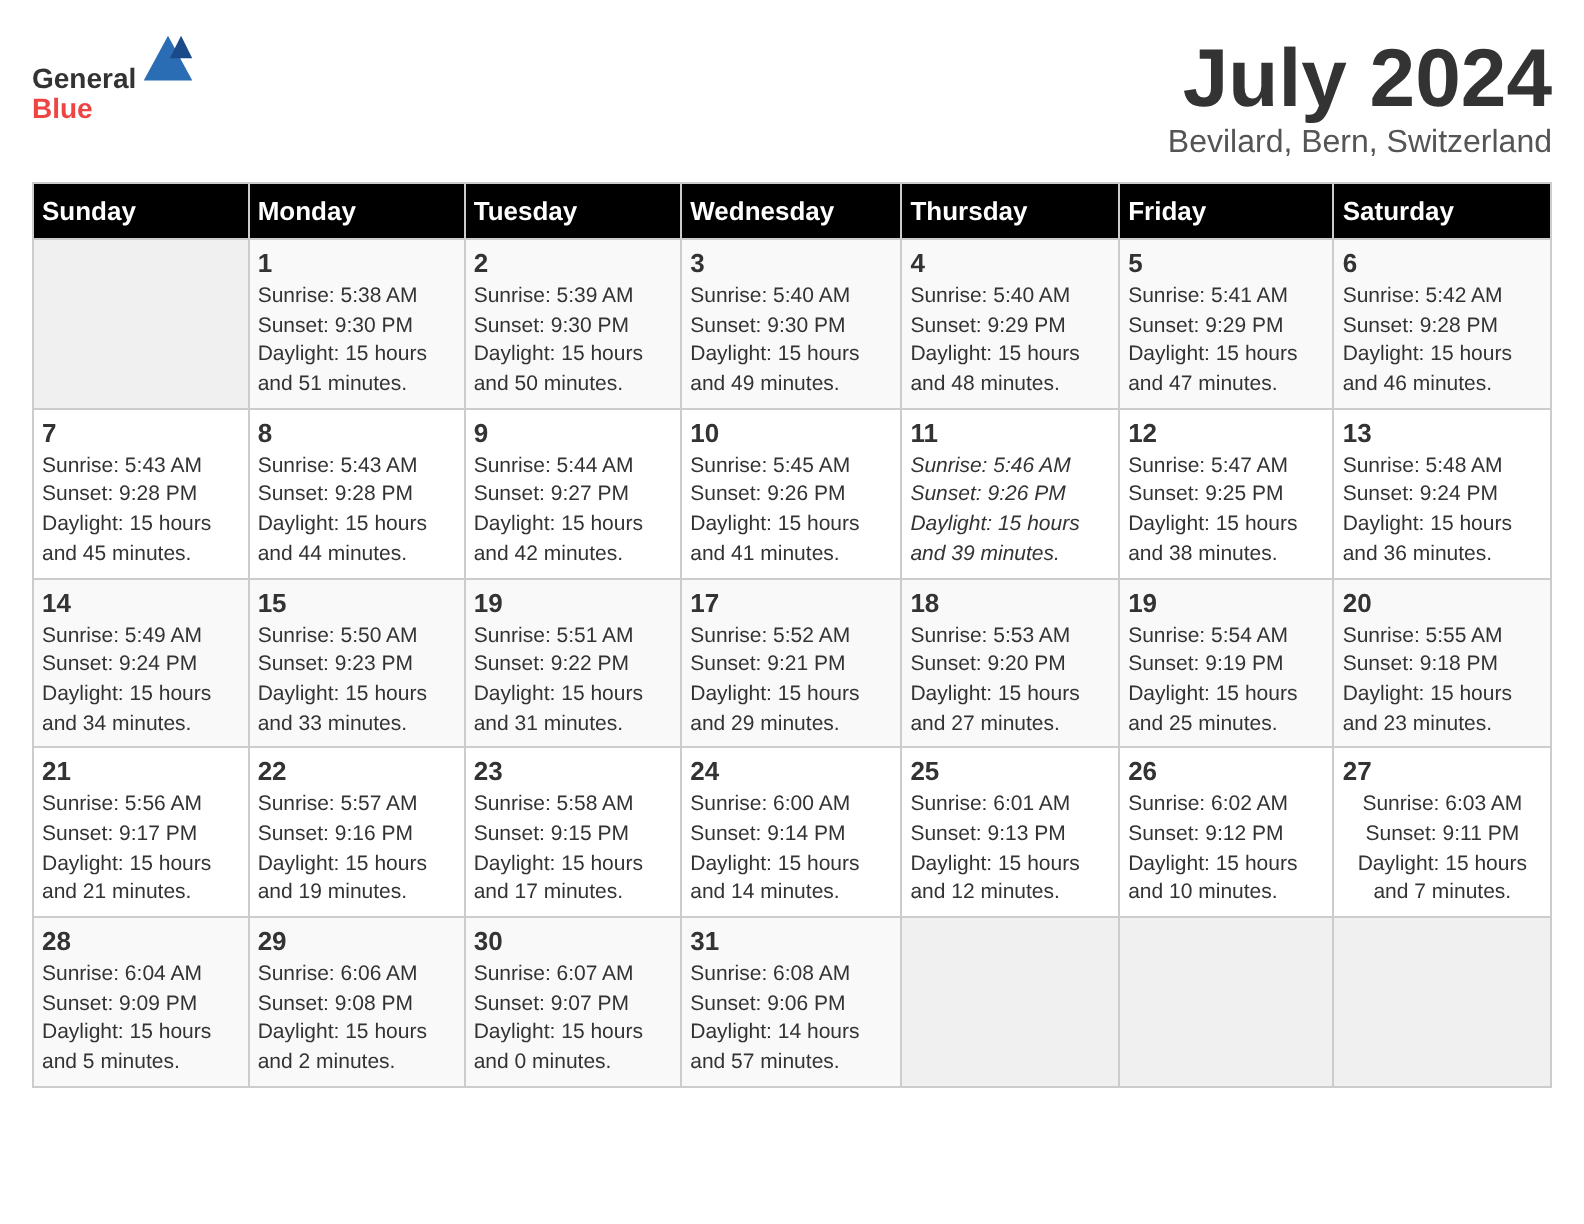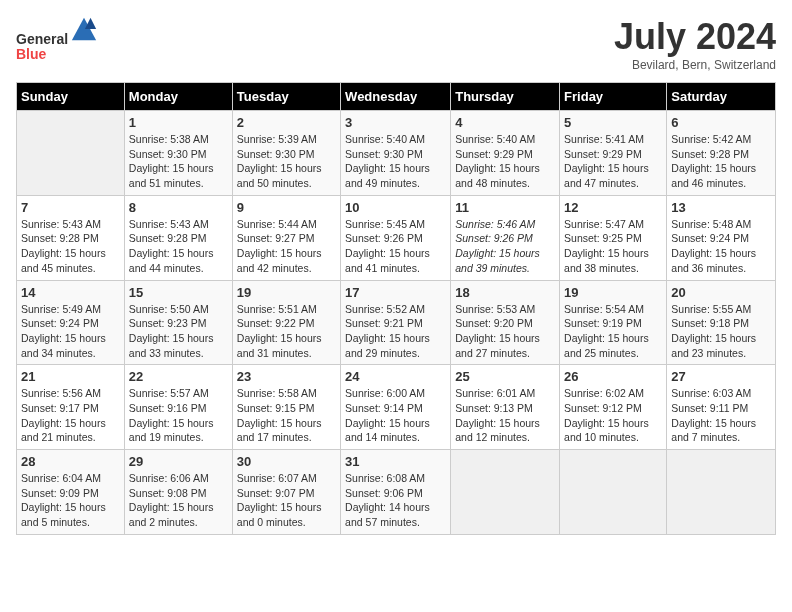--- a/index.html
+++ b/index.html
@@ -29,26 +29,26 @@
     .logo-blue { color: #ef4444; }
     .logo-icon {
       width: 28px;
       height: 28px;
       margin-left: 2px;
     }
     .title-block {
       text-align: right;
     }
     .month-year {
-      font-size: 36px;
+      font-size: 41px;
       font-weight: bold;
       color: #333;
     }
     .location {
-      font-size: 12px;
+      font-size: 16px;
       color: #555;
     }
     table {
       width: 100%;
       border-collapse: collapse;
       font-size: 11px;
     }
     thead tr th {
       background-color: #000000;
       color: #fff;
@@ -308,21 +308,21 @@
         </td>
         <td>
           <span class="day-number">26</span>
           <div class="cell-info" style="white-space: pre-line;">Sunrise: 6:02 AM
 Sunset: 9:12 PM
 Daylight: 15 hours
 and 10 minutes.</div>
         </td>
         <td>
           <span class="day-number">27</span>
-          <div class="cell-info" style="white-space: pre-line;">Sunrise: 6:03 AM
+          <div class="cell-info" style="white-space: pre-line; text-align: center;">Sunrise: 6:03 AM
 Sunset: 9:11 PM
 Daylight: 15 hours
 and 7 minutes.</div>
         </td>
       </tr>
       <tr>
         <td>
           <span class="day-number">28</span>
           <div class="cell-info" style="white-space: pre-line;">Sunrise: 6:04 AM
 Sunset: 9:09 PM

